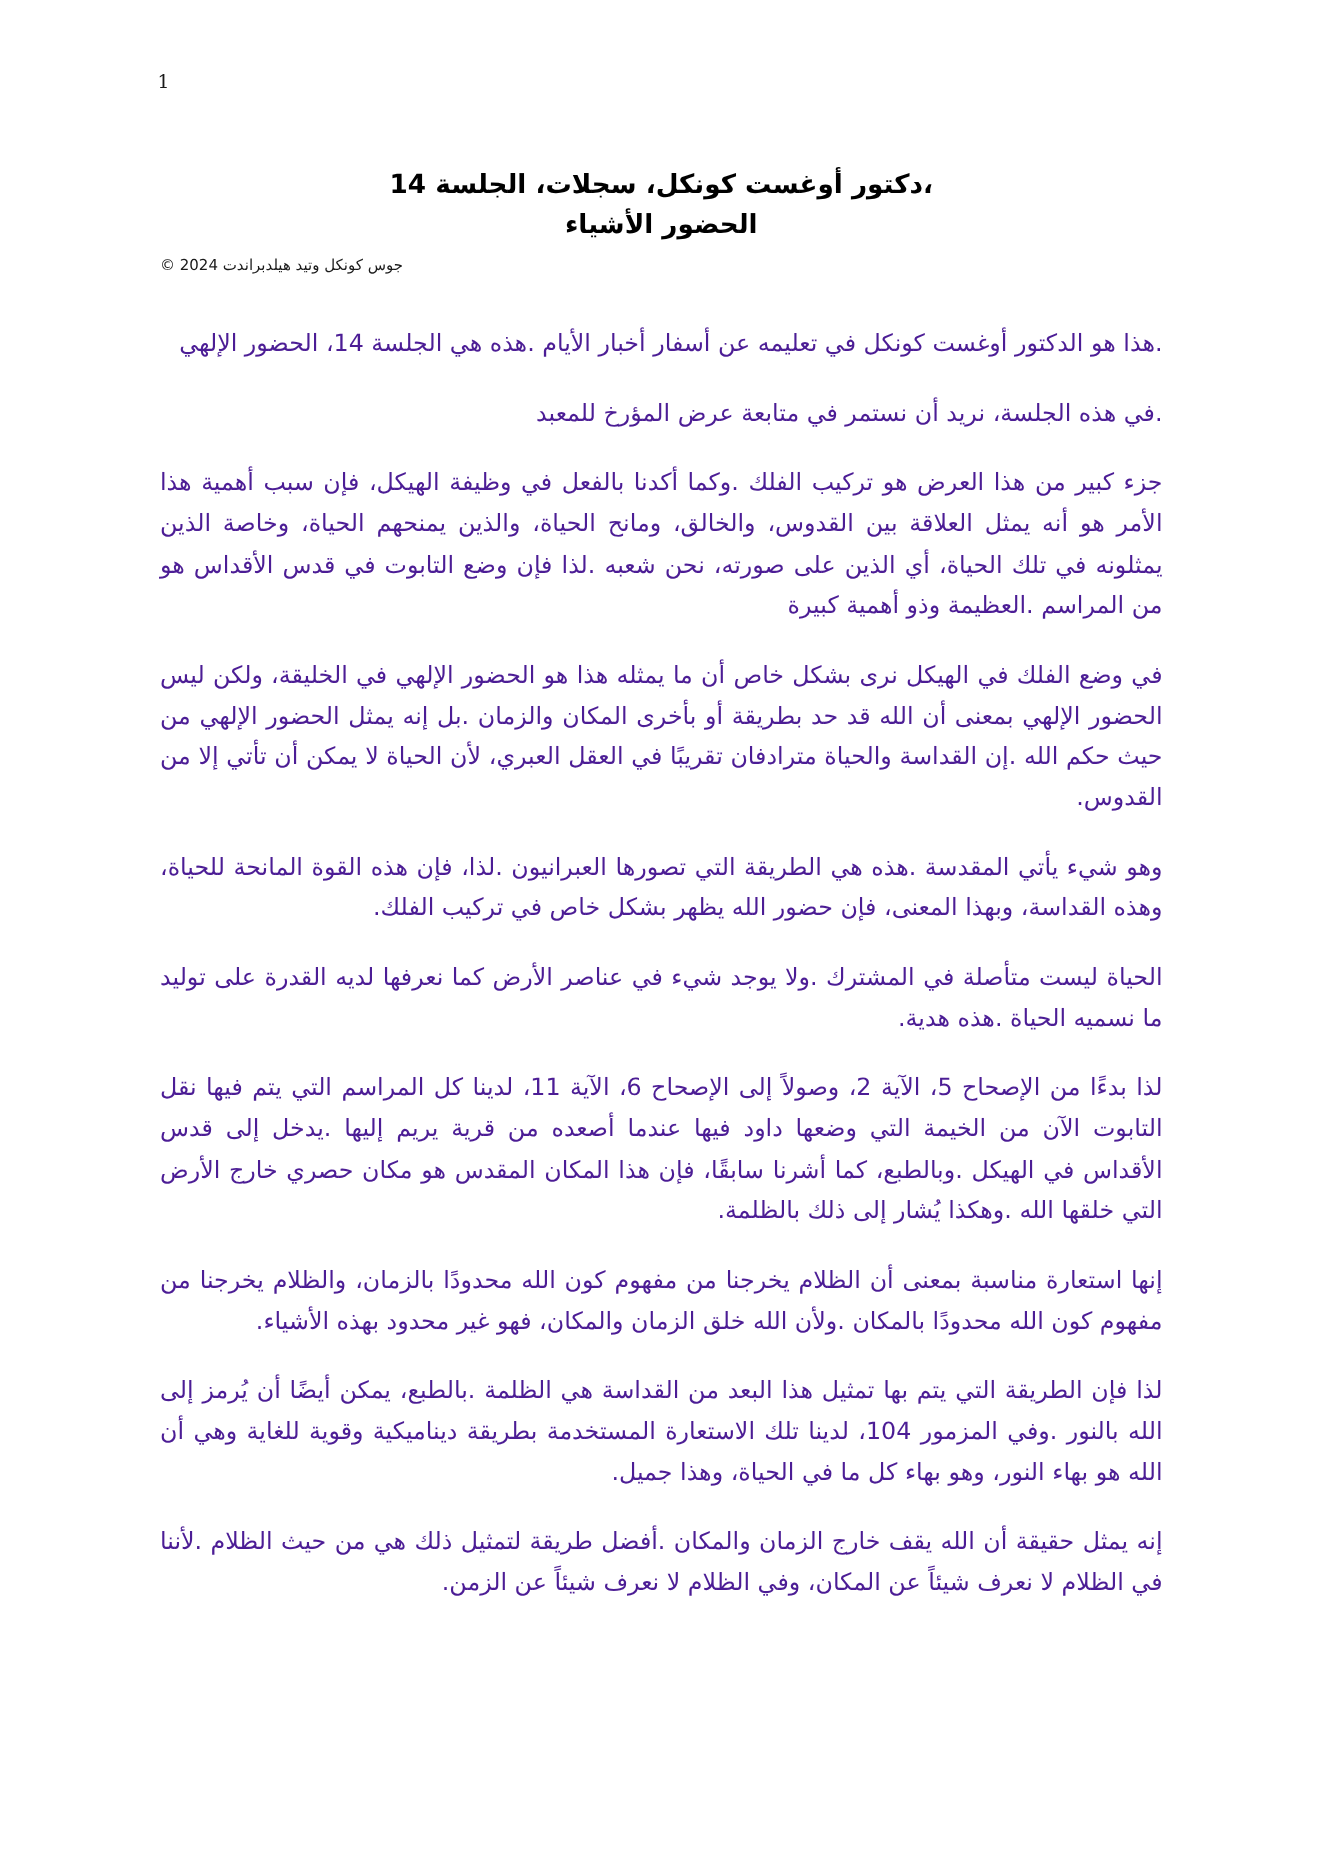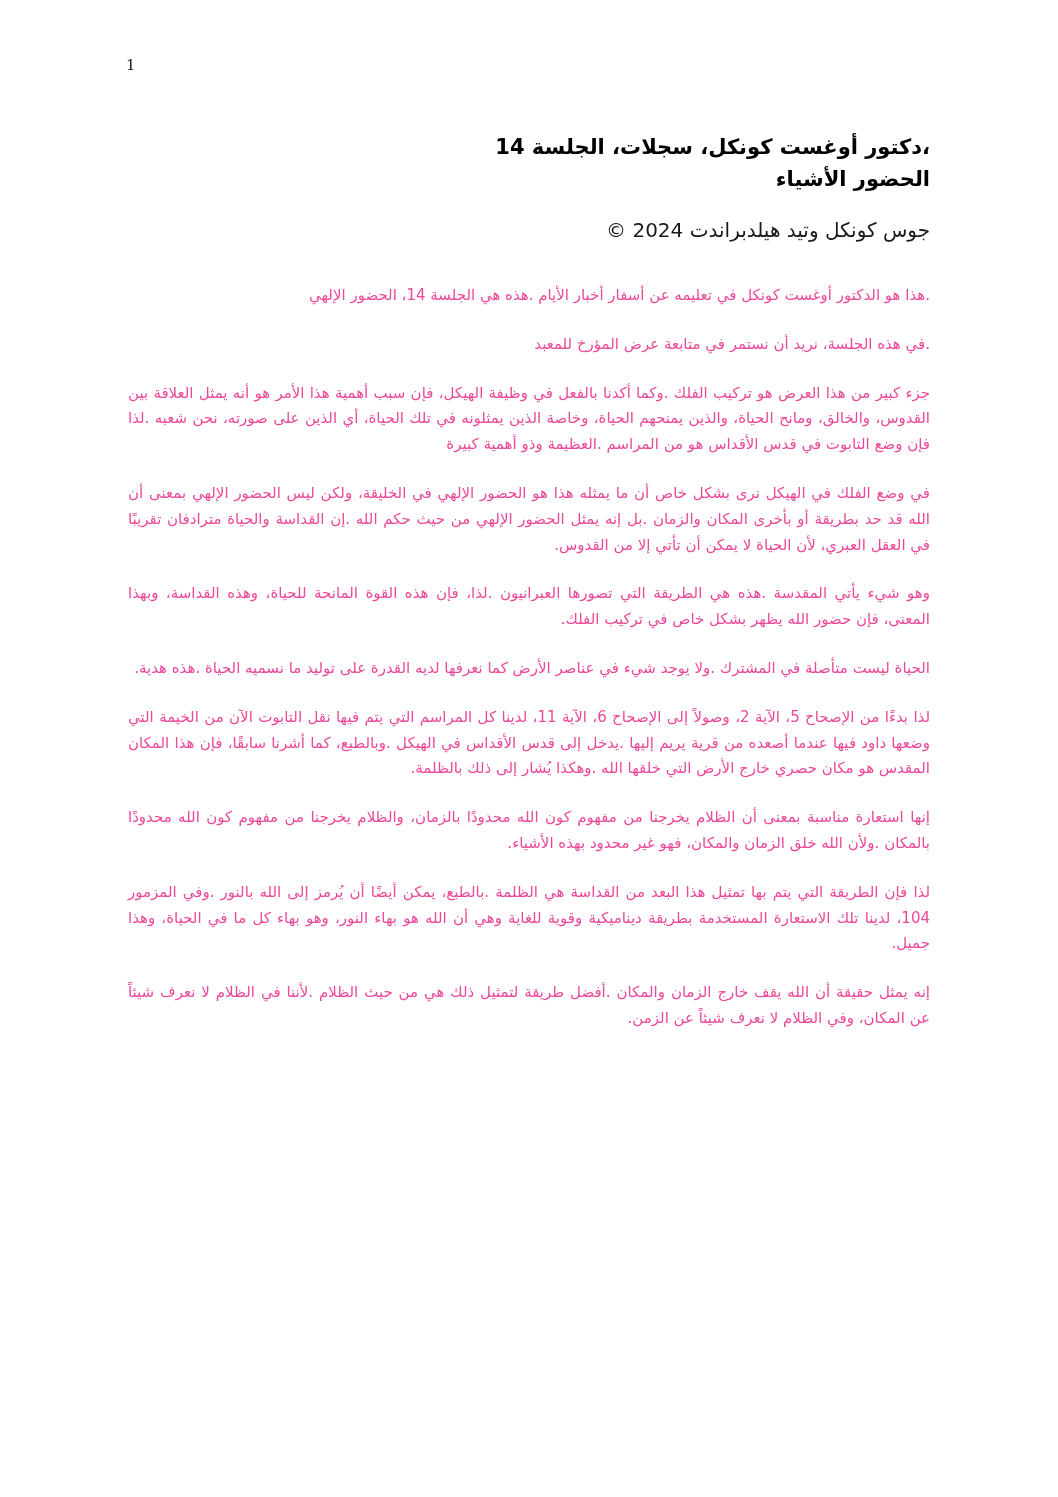--- a/index.html
+++ b/index.html
@@ -26,41 +26,41 @@
   }
   .doc {
     position: absolute;
     top: 132px;
     left: 128px;
     width: 802px;
     direction: rtl;
     unicode-bidi: embed;
   }
   .title-line {
-    text-align: right;
+    text-align: center;
     font-weight: bold;
     font-size: 21px;
     line-height: 1.5;
     color: #000000;
   }
   .copyright-line {
-    text-align: right;
-    font-size: 20px;
+    text-align: left;
+    font-size: 12px;
     line-height: 1.5;
-    margin-top: 20px;
+    margin-top: 8px;
     margin-bottom: 38px;
     color: #1a1a1a;
   }
   .body-text p {
-    font-size: 15px;
+    font-size: 19px;
     line-height: 1.72;
     text-align: justify;
     text-justify: inter-word;
     margin: 0 0 23px 0;
-    color: #ec4899;
+    color: #4c1d95;
   }
 </style>
 </head>
 <body>
 
 <div class="page">
 
   <div class="page-number">1</div>
 
   <div class="doc">

